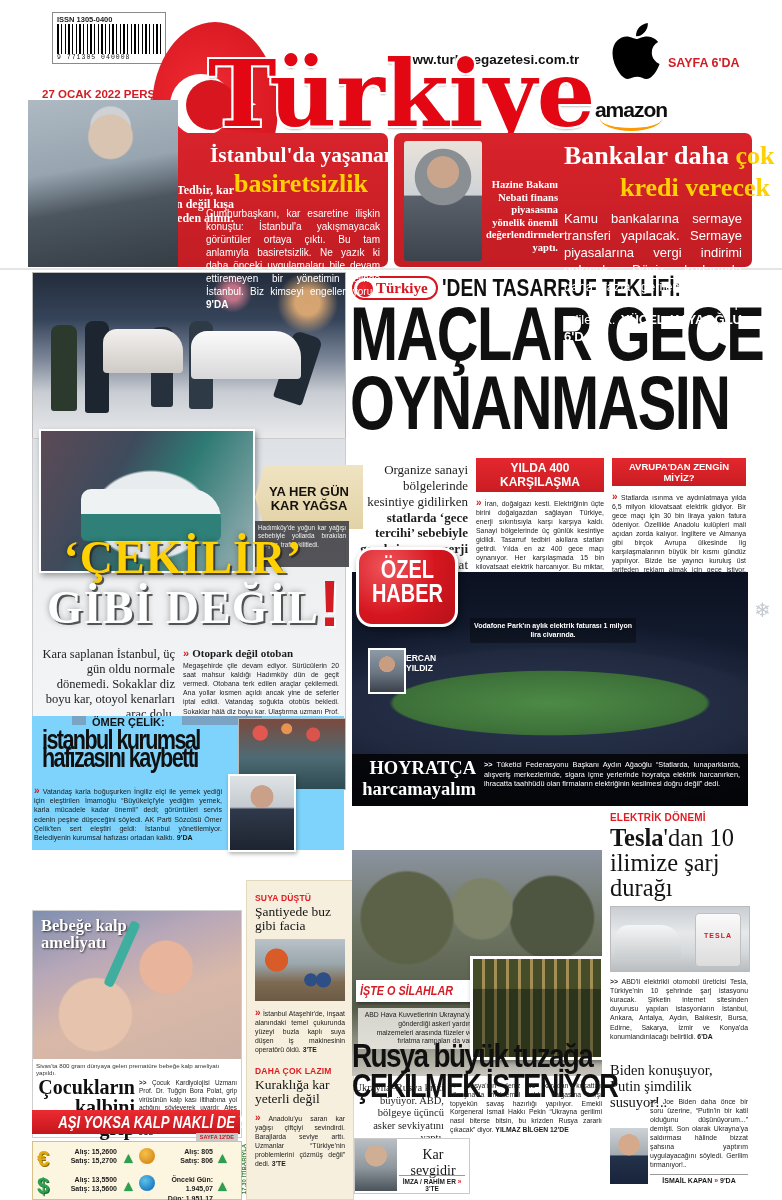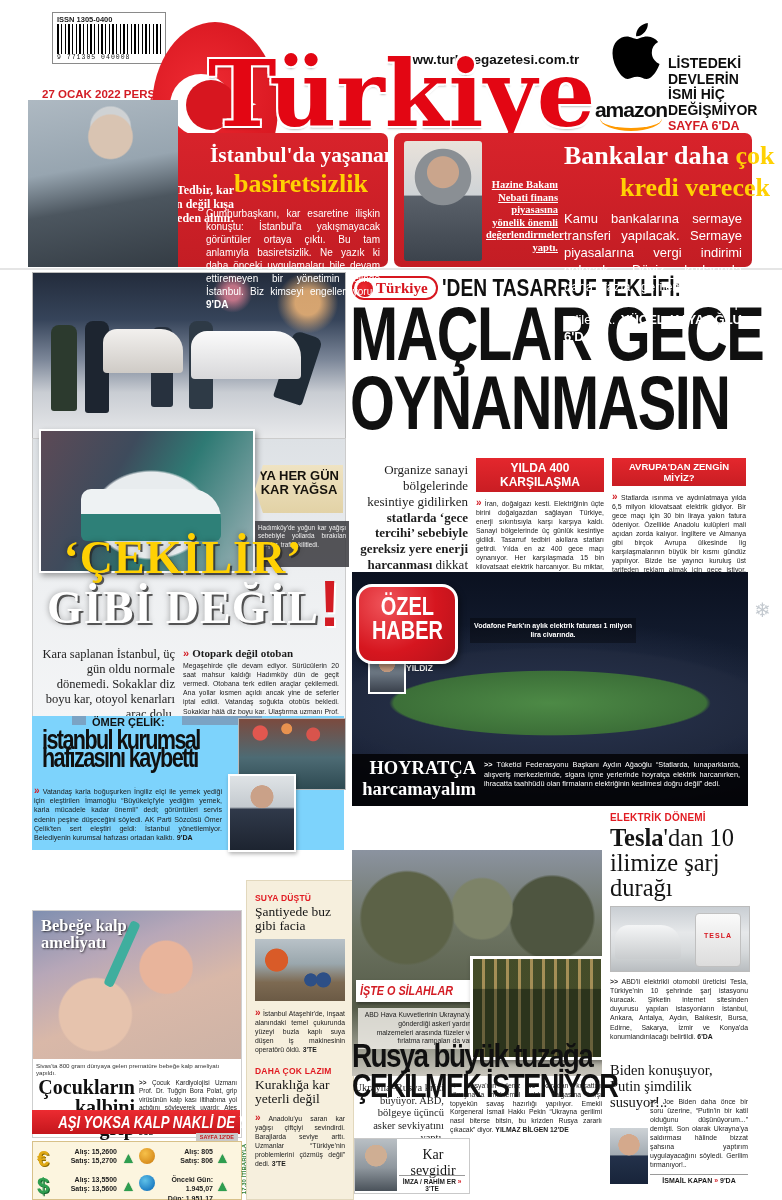--- a/index.html
+++ b/index.html
@@ -77,47 +77,41 @@
       <path fill="#000" d="M318.7 268.7c-.2-36.7 16.4-64.4 50-84.8-18.8-26.9-47.2-41.7-84.7-44.6-35.5-2.8-74.3 20.7-88.5 20.7-15 0-49.4-19.7-76.4-19.7C63.3 141.2 4 184.8 4 273.5q0 39.3 14.4 81.2c12.8 36.7 59 126.7 107.2 125.2 25.2-.6 43-17.9 75.8-17.9 31.8 0 48.3 17.9 76.4 17.9 48.6-.7 90.4-82.5 102.6-119.3-65.2-30.7-61.7-90-61.7-91.9zm-56.6-164.2c27.3-32.4 24.8-61.9 24-72.5-24.1 1.4-52 16.4-67.9 34.9-17.5 19.8-27.8 44.3-25.6 71.9 26.1 2 49.9-11.4 69.5-34.3z"></path>
     </svg>
   </div>
   <div class="abs" style="left:584px;top:98px;width:94px;">
     <div class="b center" style="font-size:21px;letter-spacing:-1px;color:#0f0f0f;">amazon</div>
     <div class="amz-smile" style="margin:-6px auto 0;"></div>
   </div>
   <div class="abs google-txt center" style="left:584px;top:136px;width:94px;font-size:23px;"><span style="color: rgb(66, 133, 244);">G</span><span style="color: rgb(234, 67, 53);">o</span><span style="color: rgb(251, 188, 5);">o</span><span style="color: rgb(66, 133, 244);">g</span><span style="color: rgb(52, 168, 83);">l</span><span style="color: rgb(234, 67, 53);">e</span></div>
 
   <div class="abs" style="left:668px;top:56px;width:112px;">
-    <div class="b" style="font-size:14px;line-height:1.12;color:#0d0d0d;">
-      <div>LİSTEDEKİ</div>
-      <div>DEVLERİN</div>
-      <div>İSMİ HİÇ</div>
-      <div>DEĞİŞMİYOR</div>
-    </div>
     <div class="b red" style="font-size:12.5px;">SAYFA 6'DA</div>
   </div>
 
   <div class="abs" style="left:28px;top:133px;width:724px;height:134px;z-index:2;">
 
     <div class="abs panel" style="left:0;top:0;width:360px;height:134px;">
       <div class="abs white b right" style="left:96px;top:50px;width:110px;font-size:12px;line-height:1.18;font-family:'Liberation Serif',serif;">Erdoğan: Tedbir, kar yağarken değil kışa girmeden alınır.</div>
       <div class="abs serif b white nw" style="left:182px;top:10px;font-size:21.5px;">İstanbul'da yaşanan</div>
       <div class="abs serif b yellow nw" style="left:206px;top:36px;font-size:26px;">basiretsizlik</div>
       <div class="abs white just" style="left:178px;top:74px;width:174px;font-size:10px;line-height:1.3;">
         <span>Cumhurbaşkanı, kar esaretine ilişkin konuştu: İstanbul'a yakışmayacak görüntüler ortaya çıktı. Bu tam anlamıyla basiretsizlik. Ne yazık ki daha önceki uygulamaları bile devam ettiremeyen bir yönetimin elinde İstanbul. Biz kimseyi engellemiyoruz.</span>
         <span class="b">9'DA</span>
       </div>
     </div>
 
     <div class="abs panel" style="left:366px;top:0;width:358px;height:134px;">
       <div class="abs ph" style="left:10px;top:8px;width:78px;height:120px;border-radius:3px;background:
            radial-gradient(circle at 50% 26%,#caa58c 0 16%,transparent 17%),
            radial-gradient(circle at 50% 30%,#8a8f94 0 30%,transparent 31%),
            linear-gradient(180deg,#e9e2da 0%,#cfd3d6 45%,#5a616a 46%,#3c434c 100%);"></div>
-      <div class="abs white b right serif" style="left:92px;top:46px;width:72px;font-size:10.5px;line-height:1.2;text-decoration:underline;">Hazine Bakanı Nebati finans piyasasına yönelik önemli değerlendirmeler yaptı.</div>
+      <div class="abs white b right serif" style="left:92px;top:46px;width:72px;font-size:10.5px;line-height:1.2;">Hazine Bakanı Nebati finans piyasasına yönelik önemli değerlendirmeler yaptı.</div>
       <div class="abs serif b nw" style="left:170px;top:8px;font-size:26px;">
         <span class="white">Bankalar daha</span>
         <span class="yellow">çok</span>
       </div>
       <div class="abs serif b yellow nw" style="left:226px;top:40px;font-size:26px;">kredi verecek</div>
       <div class="abs white just" style="left:170px;top:78px;width:178px;font-size:13px;line-height:1.3;">
         <span>Kamu bankalarına sermaye transferi yapılacak. Sermaye piyasalarına vergi indirimi gelecek. Döviz kurlarında daha fazla gerileme olacak. Proje bazlı krediler sıkı takip edilecek.</span>
         <span class="b">YÜCEL KAYAOĞLU 6'DA</span>
       </div>
     </div>
@@ -140,21 +134,21 @@
     <div class="abs" style="left:70px;top:56px;width:80px;height:44px;border-radius:14px 22px 4px 4px;background:linear-gradient(180deg,#f2f0ee,#cfcbc6);"></div>
     <div class="abs" style="left:158px;top:58px;width:110px;height:48px;border-radius:16px 26px 4px 4px;background:linear-gradient(180deg,#fbfbfb,#d8d8da);"></div>
   </div>
 
   <div class="abs" style="left:32px;top:438px;width:312px;height:300px;border:1px solid #ccc;background:linear-gradient(180deg,#dde1e5 0%,#edeff1 45%,#f5f6f7 100%);">
     <div class="abs ph" style="left:6px;top:-10px;width:212px;height:140px;border:2px solid #fff;box-shadow:2px 3px 6px rgba(0,0,0,.35);background:
          radial-gradient(ellipse at 52% 60%,#e8ecee 0 36%,transparent 38%),
          linear-gradient(120deg,#5d4a56 0%,#3e4b5c 34%,#2f7a74 58%,#9fb3b8 100%);">
       <div class="abs" style="left:40px;top:58px;width:140px;height:52px;border-radius:10px 30px 6px 6px;background:linear-gradient(180deg,#eef2f3 0 48%,#2e8078 49% 100%);"></div>
     </div>
-    <div class="abs tagbeige center" style="left:222px;top:26px;width:88px;height:44px;padding-top:4px;">
+    <div class="abs tagbeige center" style="left:222px;top:26px;width:108px;height:44px;padding-top:20px;">
       <div class="b" style="font-size:13px;line-height:1.1;color:#15120c;">
         <div>YA HER GÜN</div>
         <div>KAR YAĞSA</div>
       </div>
     </div>
     <div class="abs cap-dark just" style="left:222px;top:82px;width:88px;height:40px;font-size:6.4px;line-height:1.3;padding:3px;">Hadımköy'de yoğun kar yağışı sebebiyle yollarda bırakılan araçlar, trafiği kilitledi.</div>
 
     <div class="abs serif b yellow center shadowtxt nw" style="left:0px;top:92px;width:300px;font-size:46px;letter-spacing:1px;">‘ÇEKİLİR’</div>
     <div class="abs serif b white center shadowtxt nw" style="left:0px;top:142px;width:300px;font-size:46px;letter-spacing:1px;">GİBİ DEĞİL</div>
     <div class="abs b red" style="left:286px;top:128px;font-size:64px;text-shadow:2px 2px 0 #fff;">!</div>
@@ -246,21 +240,21 @@
 
     <div class="abs ph" style="left:16px;top:76px;width:34px;height:42px;border:2px solid #fff;background:
          radial-gradient(circle at 50% 34%,#c89d82 0 24%,transparent 25%),
          linear-gradient(180deg,#8d99a5 0%,#6b7682 55%,#3a414c 100%);"></div>
     <div class="abs white b" style="left:54px;top:82px;font-size:8.5px;line-height:1.15;">
       <div>ERCAN</div>
       <div>YILDIZ</div>
     </div>
   </div>
 
-  <div class="abs badge-ozel center" style="left:356px;top:584px;width:96px;height:74px;z-index:5;">
+  <div class="abs badge-ozel center" style="left:356px;top:547px;width:96px;height:74px;z-index:5;">
     <div class="white b cond" style="font-size:25px;line-height:.95;margin-top:8px;transform-origin:50% 50%;">ÖZEL</div>
     <div class="white b cond" style="font-size:25px;line-height:.95;transform-origin:50% 50%;">HABER</div>
   </div>
 
   <div class="abs card" style="left:32px;top:910px;width:208px;height:226px;">
     <div class="abs ph" style="left:0;top:0;width:208px;height:148px;background:
          radial-gradient(circle at 64% 38%,#e8b49b 0 16%,transparent 17%),
          radial-gradient(circle at 30% 70%,#e6c3ad 0 20%,transparent 21%),
          linear-gradient(160deg,#7f8fb0 0%,#b7a7b8 30%,#d9b8a8 60%,#cdb3a6 100%);">
       <div class="abs" style="left:84px;top:8px;width:10px;height:70px;background:#3fae9e;transform:rotate(24deg);border-radius:4px;"></div>

